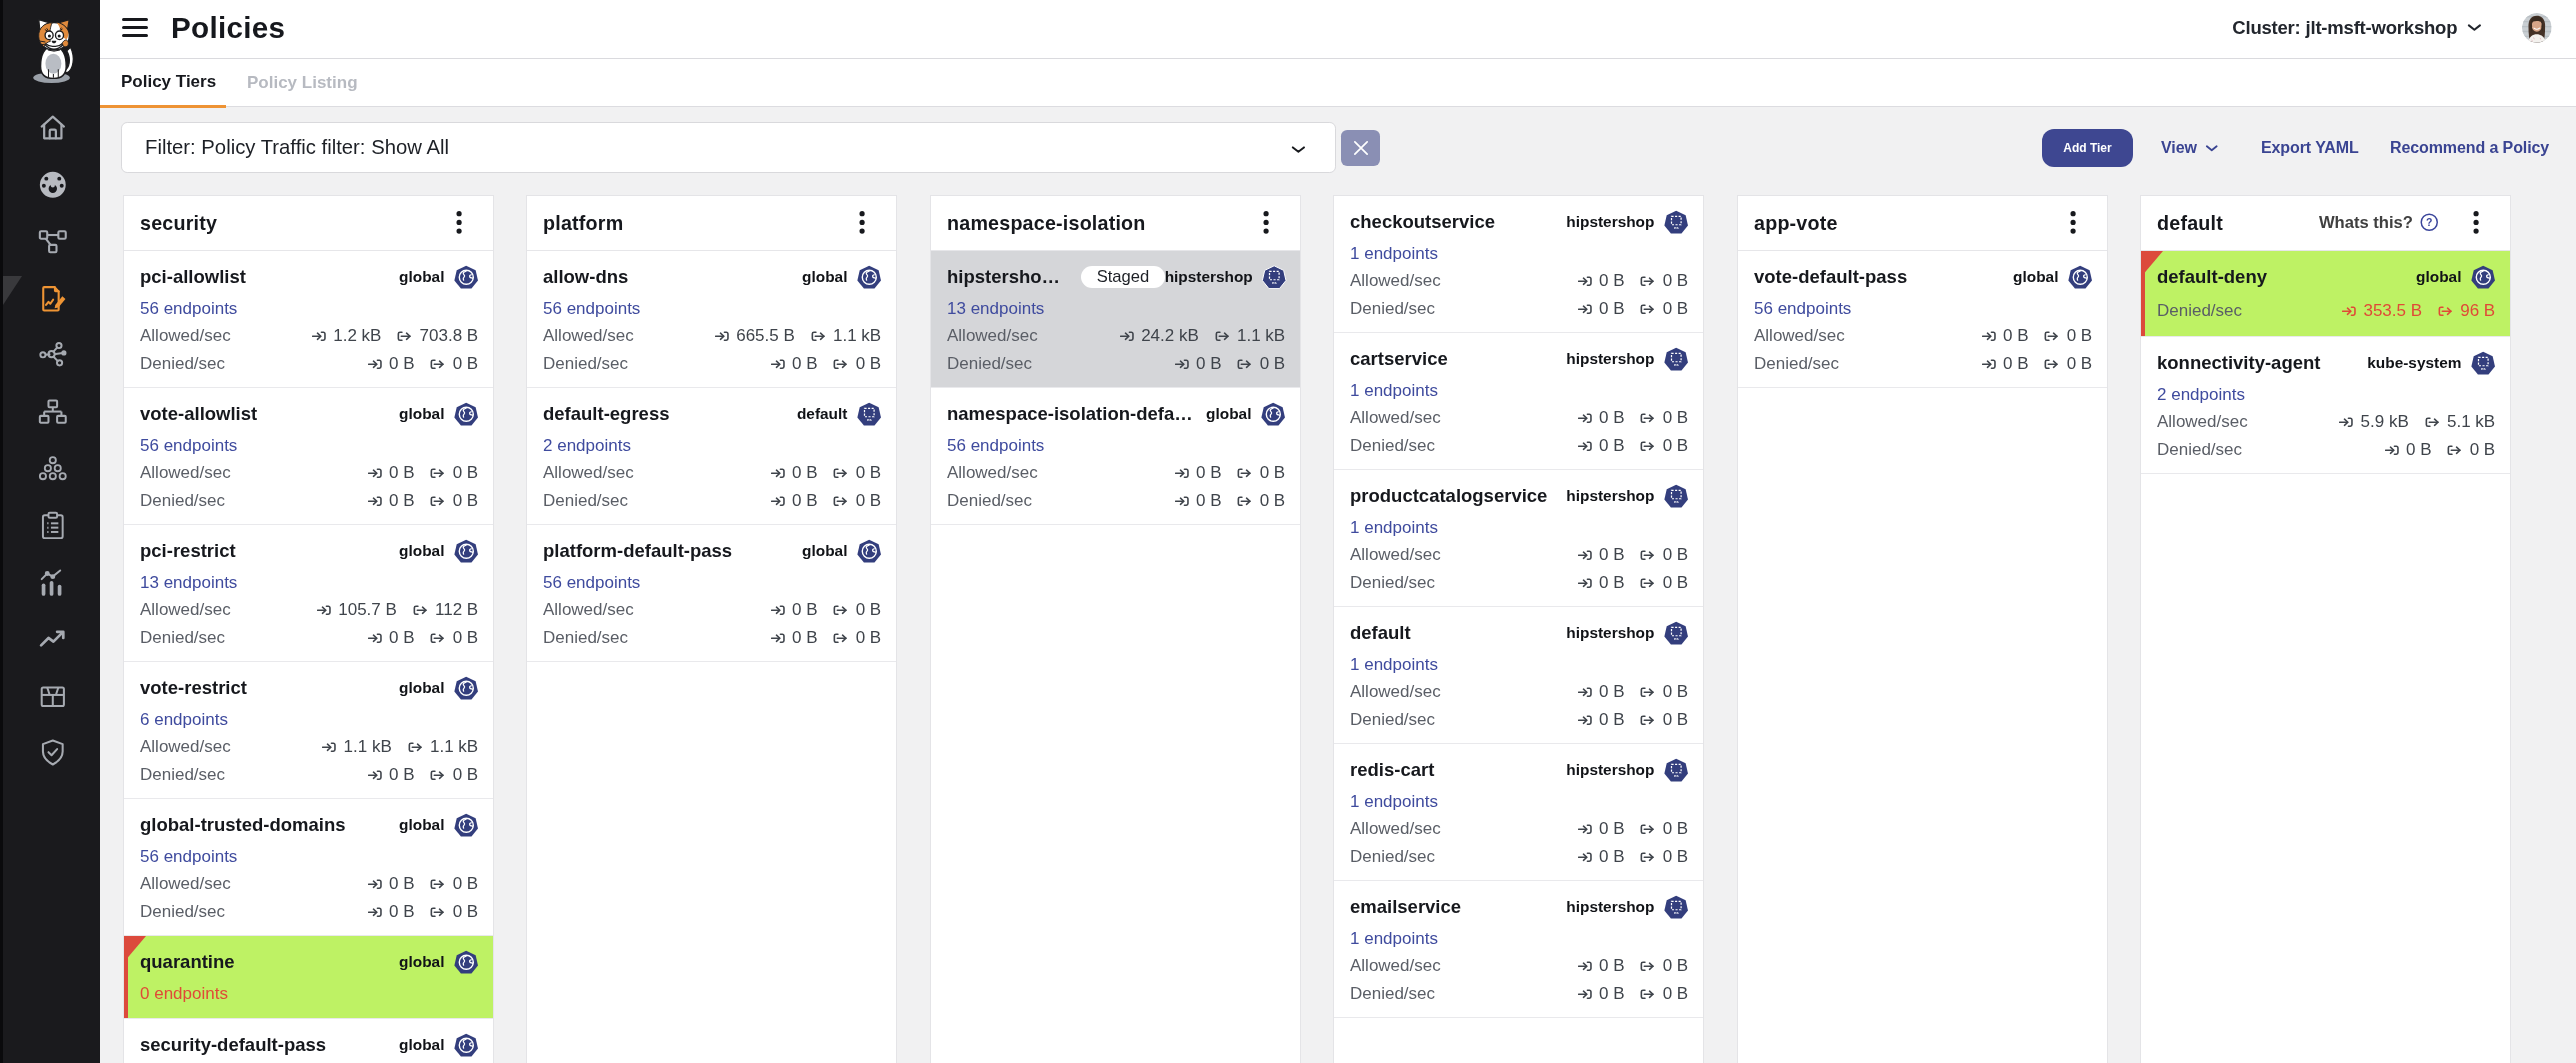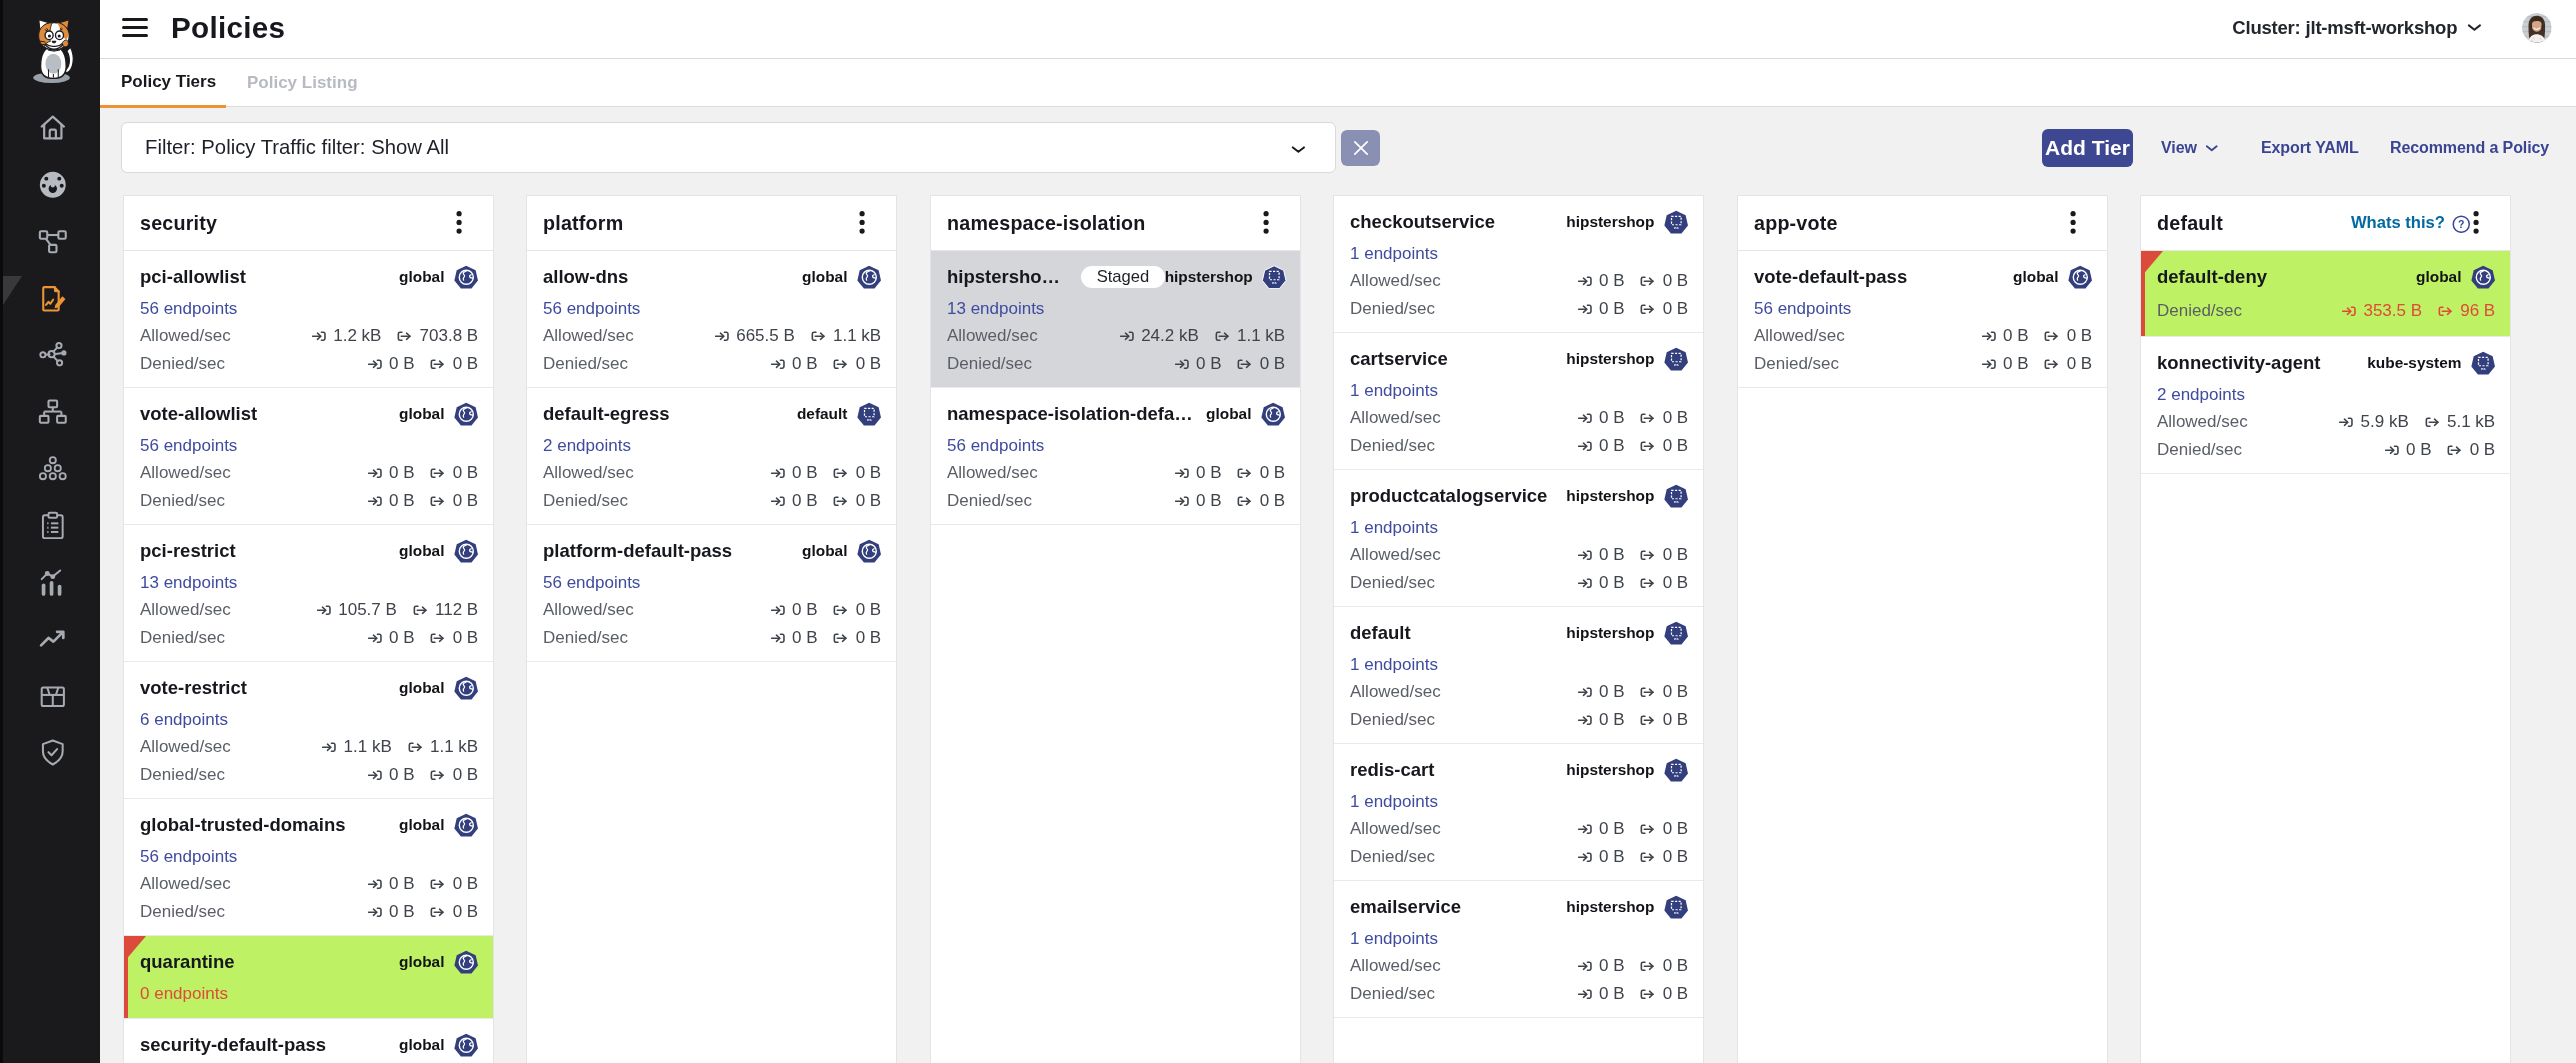--- a/index.html
+++ b/index.html
@@ -25,31 +25,31 @@
 .tab.on { left:0; width:126px; padding:0 0 0 21px; color:#17191e; border-bottom:3.7px solid #ee9334; height:49px; }
 .tab.off { left:126px; color:#b7bac1; }
 .content { position:absolute; left:100px; top:108px; width:2476px; height:680px; background:#f1f1f2; }
 .filter { position:absolute; left:21px; top:14px; width:1215px; height:51px; background:#fff;
   border:1.2px solid #d9d9dc; border-radius:6.2px; display:flex; align-items:center;
   padding:0 29.6px 0 23px; font-size:20.3px; color:#1d2026; }
 .filter .fchev { margin-left:auto; }
 .xbtn { position:absolute; left:1241px; top:21.5px; width:39px; height:36px; background:#8a8fb4;
   border-radius:6.2px; display:flex; align-items:center; justify-content:center; }
 .addtier { position:absolute; left:1942px; top:21px; width:91px; height:38px; background:#3e4791;
-  border-radius:6px; color:#fff; font-size:21px; font-weight:600; display:flex; align-items:center;
+  border-radius:12px; color:#fff; font-size:12px; font-weight:600; display:flex; align-items:center;
   justify-content:center;text-align:right; }
 .hlink { position:absolute; top:21px; height:38px; display:flex; align-items:center; gap:8.6px;
   color:#3a4492; font-size:16px; font-weight:600; letter-spacing:-0.1px; white-space:nowrap; }
 .col { position:absolute; top:87px; width:371px; height:870px; background:#fff;
   border:1.2px solid #e4e4e7; overflow:hidden; }
 .chead { height:55px; border-bottom:1.8px solid #e6e6e9; display:flex; align-items:center;
   padding:0 31px 0 16px; }
 .chead h2 { font-size:19.7px; font-weight:700; letter-spacing:0.2px; }
 .chr { margin-left:auto; display:flex; align-items:center; }
-.whats { color:#0369a1; font-size:16.6px; font-weight:600; display:flex; align-items:flex-end; gap:7.4px; margin-right:2px; }
+.whats { color:#404040; font-size:16.6px; font-weight:600; display:flex; align-items:flex-start; gap:7.4px; margin-right:34px; }
 .card { position:relative; height:137px; border-bottom:1.8px solid #e9e9ec; padding:13.5px 14.8px 0 16px; }
 .card.staged { background:#d5d6d9; }
 .card.alert { background:#bef264; }
 .card.short { height:83px; }
 .card.deny { height:86px; }
 .card.deny .mrow { margin-top:13px; }
 .card .flag { position:absolute; left:0; top:0; width:0; height:0;
   border-top:26px solid #dc4a3c; border-right:22px solid transparent; }
 .card.alert::before { content:""; position:absolute; left:0; top:0; bottom:0; width:4.3px; background:#dc4a3c; }
 .trow { display:flex; align-items:center; height:24.6px; }

